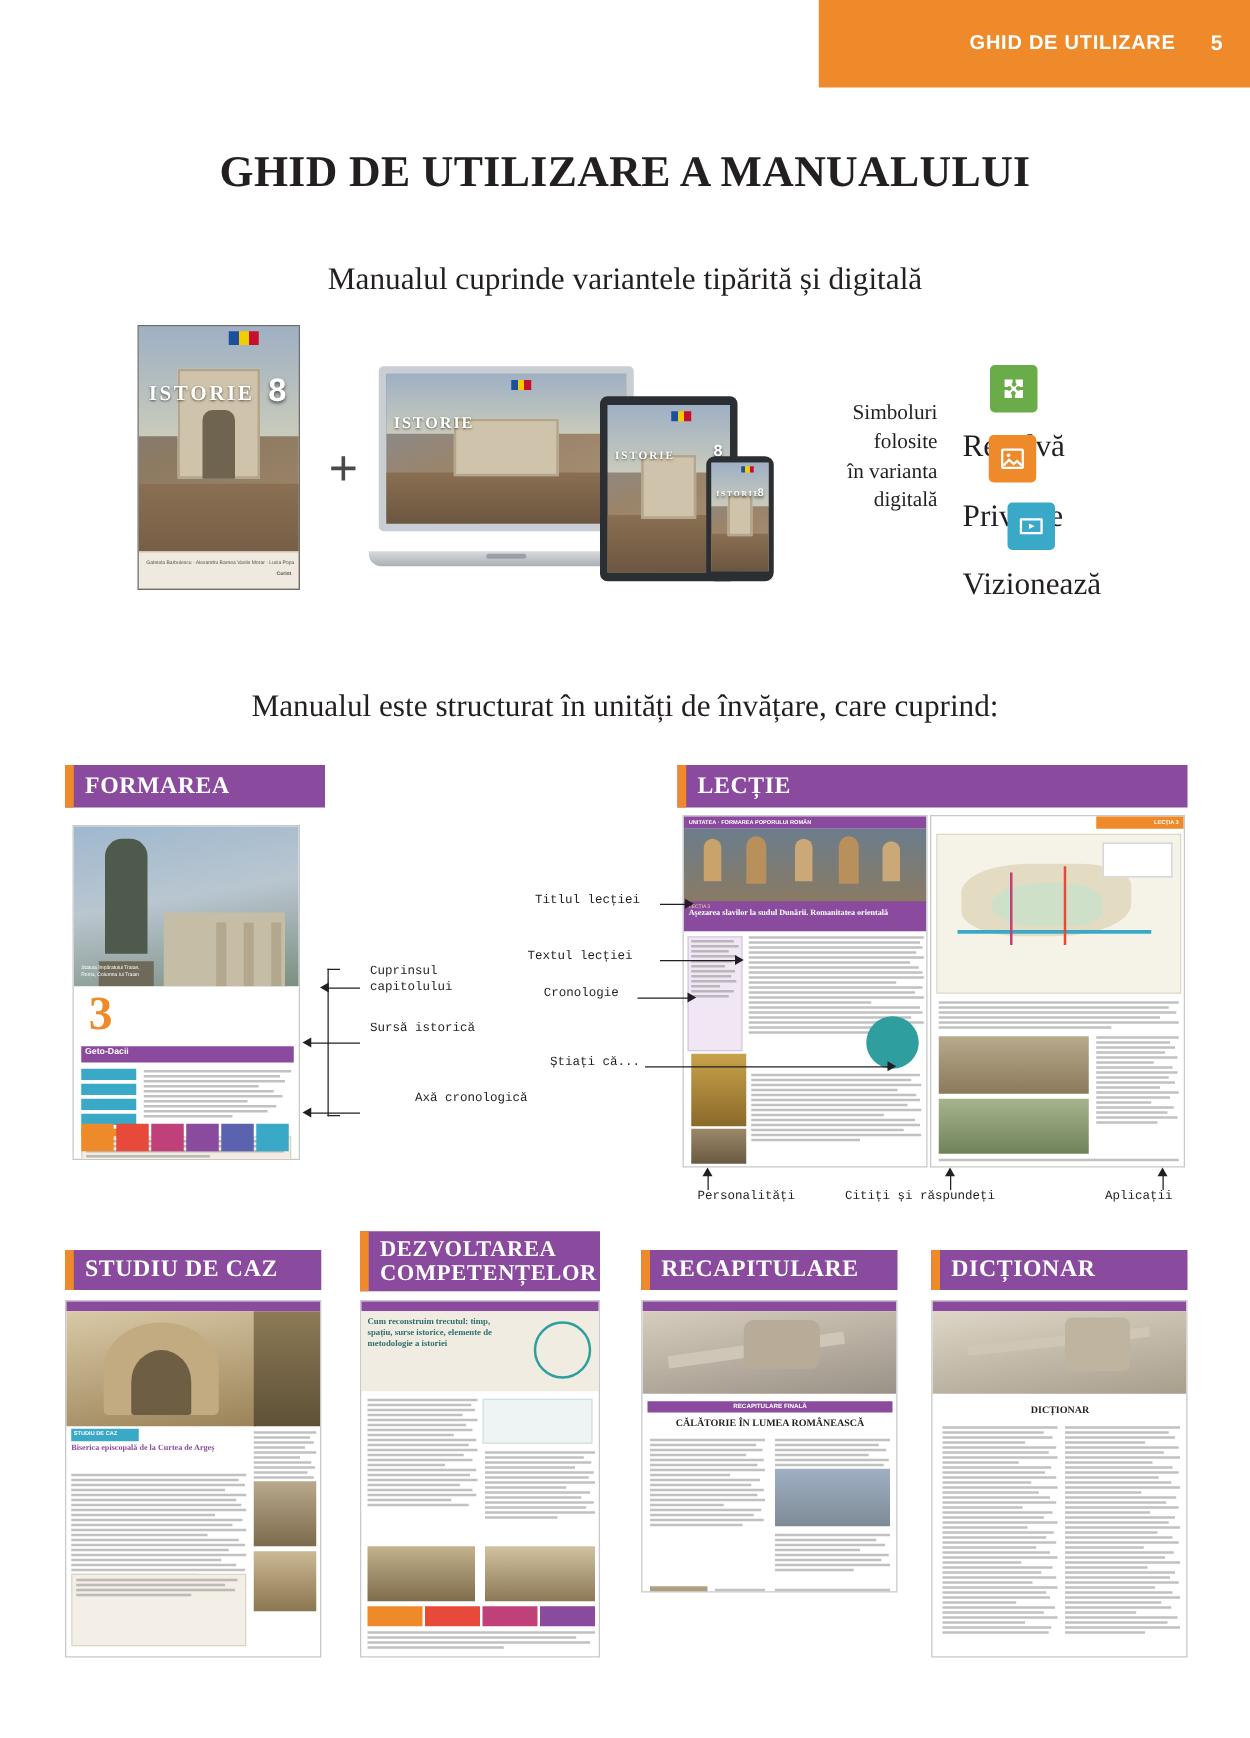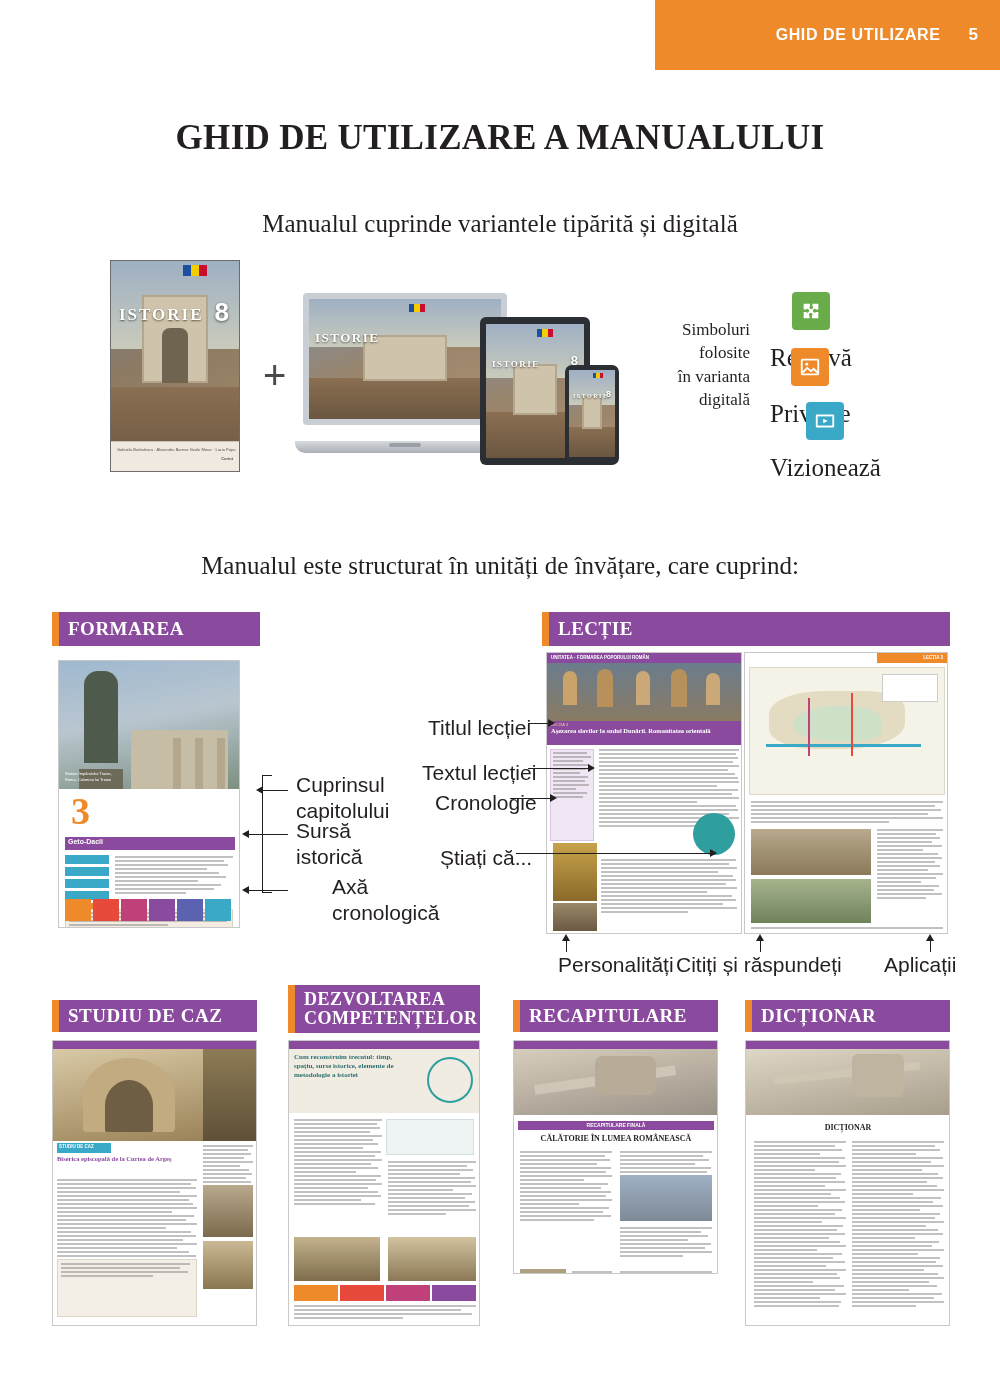--- a/index.html
+++ b/index.html
@@ -217,22 +217,22 @@
   
   .pagemock {
     position: absolute;
     background: #ffffff;
     border: 1px solid #c8c8c8;
     overflow: hidden;
   }
 
   .callout {
     position: absolute;
-    font-family: Liberation Sans, sans-serif;
-    font-size: 21px;
+    font-family: Liberation Mono, monospace;
+    font-size: 10px;
     color: #231f20;
     line-height: 1.25;
   }
 
   .arrowline { position: absolute; background: #231f20; height: 1px; }
   .arrowhead {
     position: absolute; width: 0; height: 0;
     border-top: 4px solid transparent; border-bottom: 4px solid transparent;
   }
   .arrowhead.left { border-right: 7px solid #231f20; }

